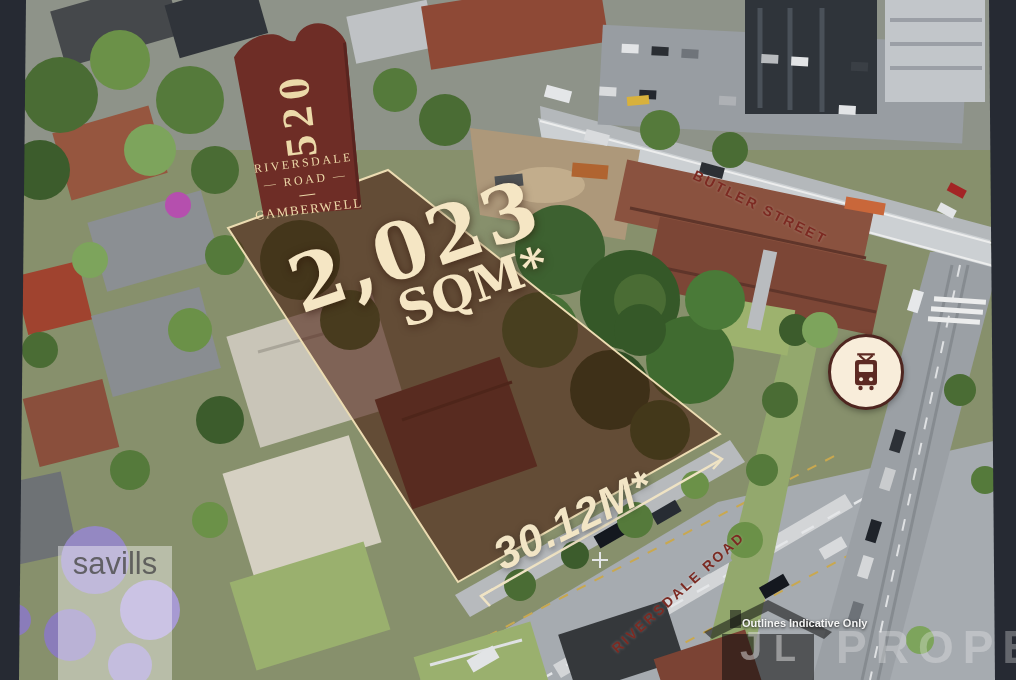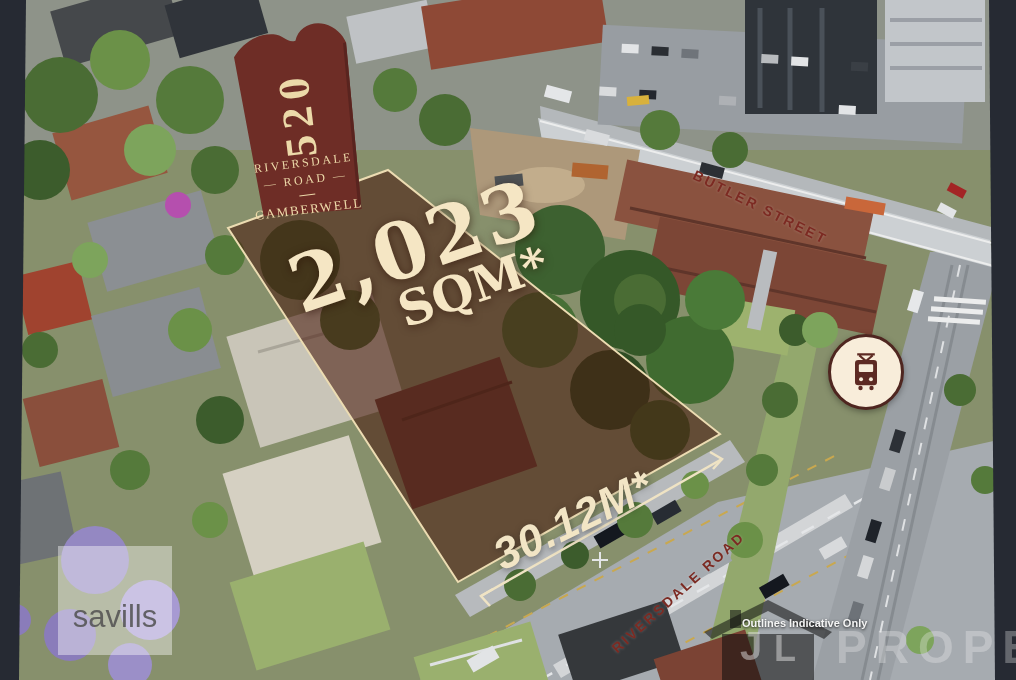--- a/index.html
+++ b/index.html
@@ -39,22 +39,22 @@
   .dim-label{position:absolute;left:428px;top:495px;width:290px;z-index:20;text-align:center;
         transform:rotate(-26deg);color:#f2e5c5;font-weight:bold;font-style:italic;font-size:44px;
         letter-spacing:1px;text-shadow:0 2px 6px rgba(30,30,30,.5);}
 
   
   .tram{position:absolute;left:828px;top:334px;width:76px;height:76px;border-radius:50%;z-index:22;
         background:#f8edda;border:3px solid #4f2620;box-sizing:border-box;
         display:flex;align-items:center;justify-content:center;box-shadow:0 2px 6px rgba(0,0,0,.35);}
 
   
-  .savills{position:absolute;left:58px;top:546px;width:114px;height:109px;z-index:26;
-        background:rgba(252,252,252,.42);display:flex;align-items:flex-end;justify-content:center;}
+  .savills{position:absolute;left:58px;top:546px;width:114px;height:134px;z-index:26;
+        background:rgba(252,252,252,.42);display:flex;align-items:flex-start;justify-content:center;}
   .savills span{font-size:31px;color:rgba(80,80,80,.85);letter-spacing:0;
         padding-bottom:20px;font-family:"Liberation Sans",sans-serif;}
 
   
   .agency{position:absolute;left:0;top:0;width:1016px;height:680px;z-index:30;pointer-events:none;}
   .agency svg{position:absolute;left:700px;top:598px;}
   .wm-letter{position:absolute;font-weight:bold;color:rgba(222,222,222,.5);line-height:1;
         font-family:"Liberation Sans",sans-serif;}
   .wm-j{left:740px;top:626px;font-size:40px;}
   .wm-l{left:774px;top:631px;font-size:36px;}

